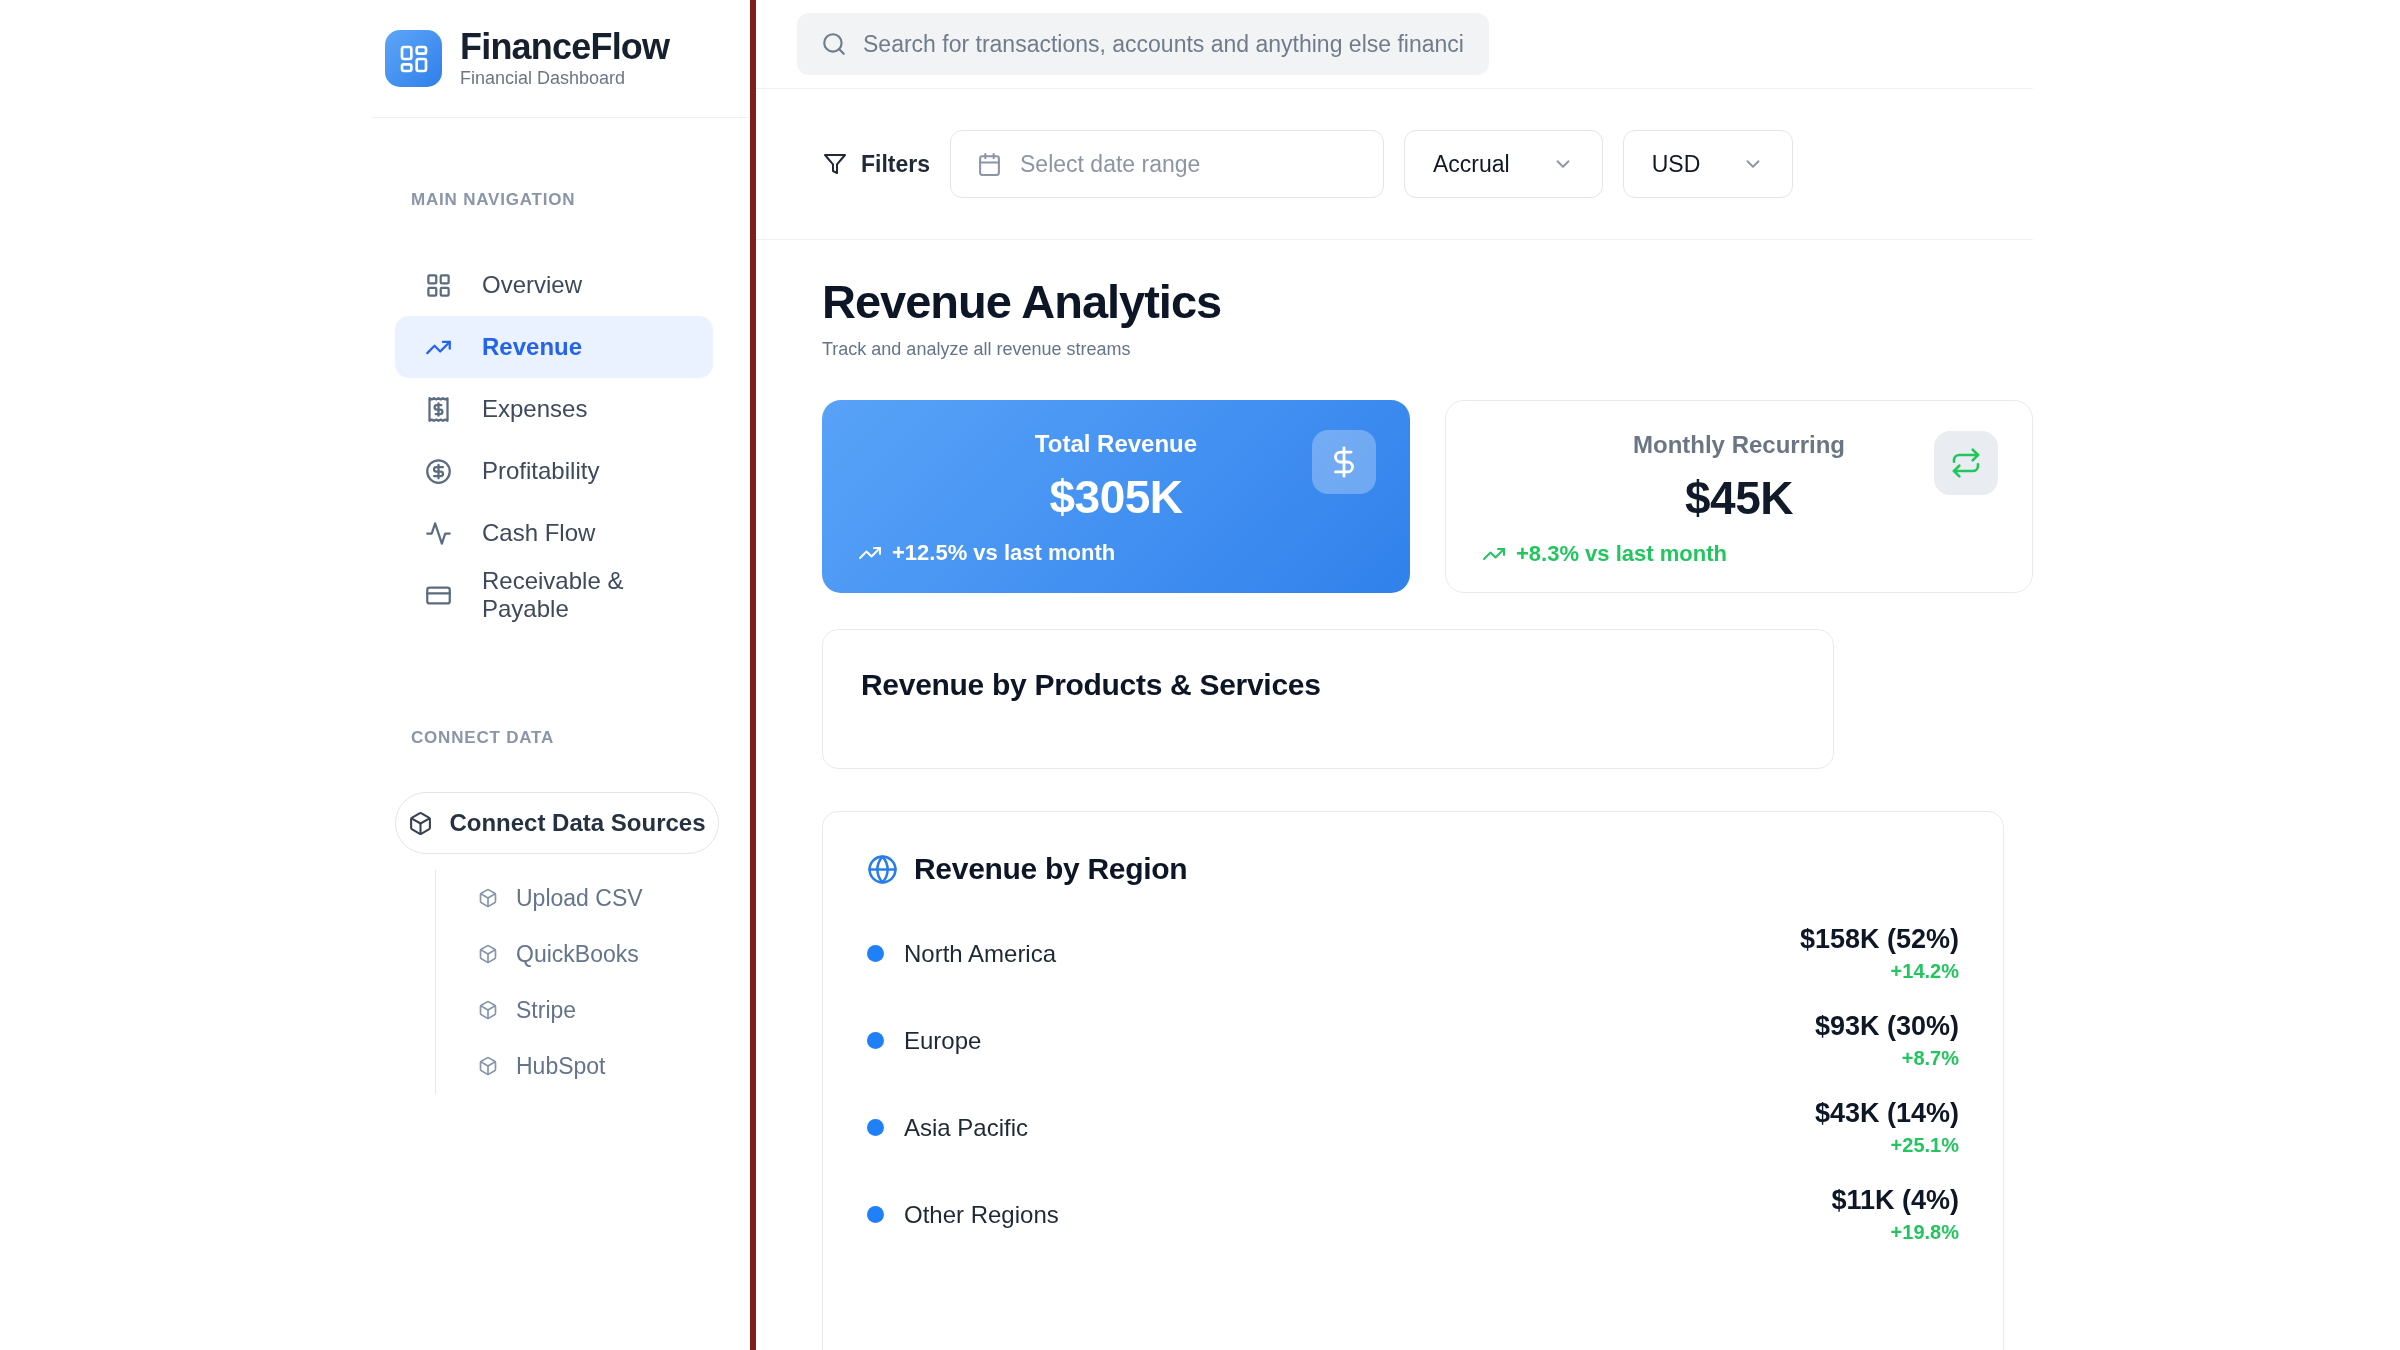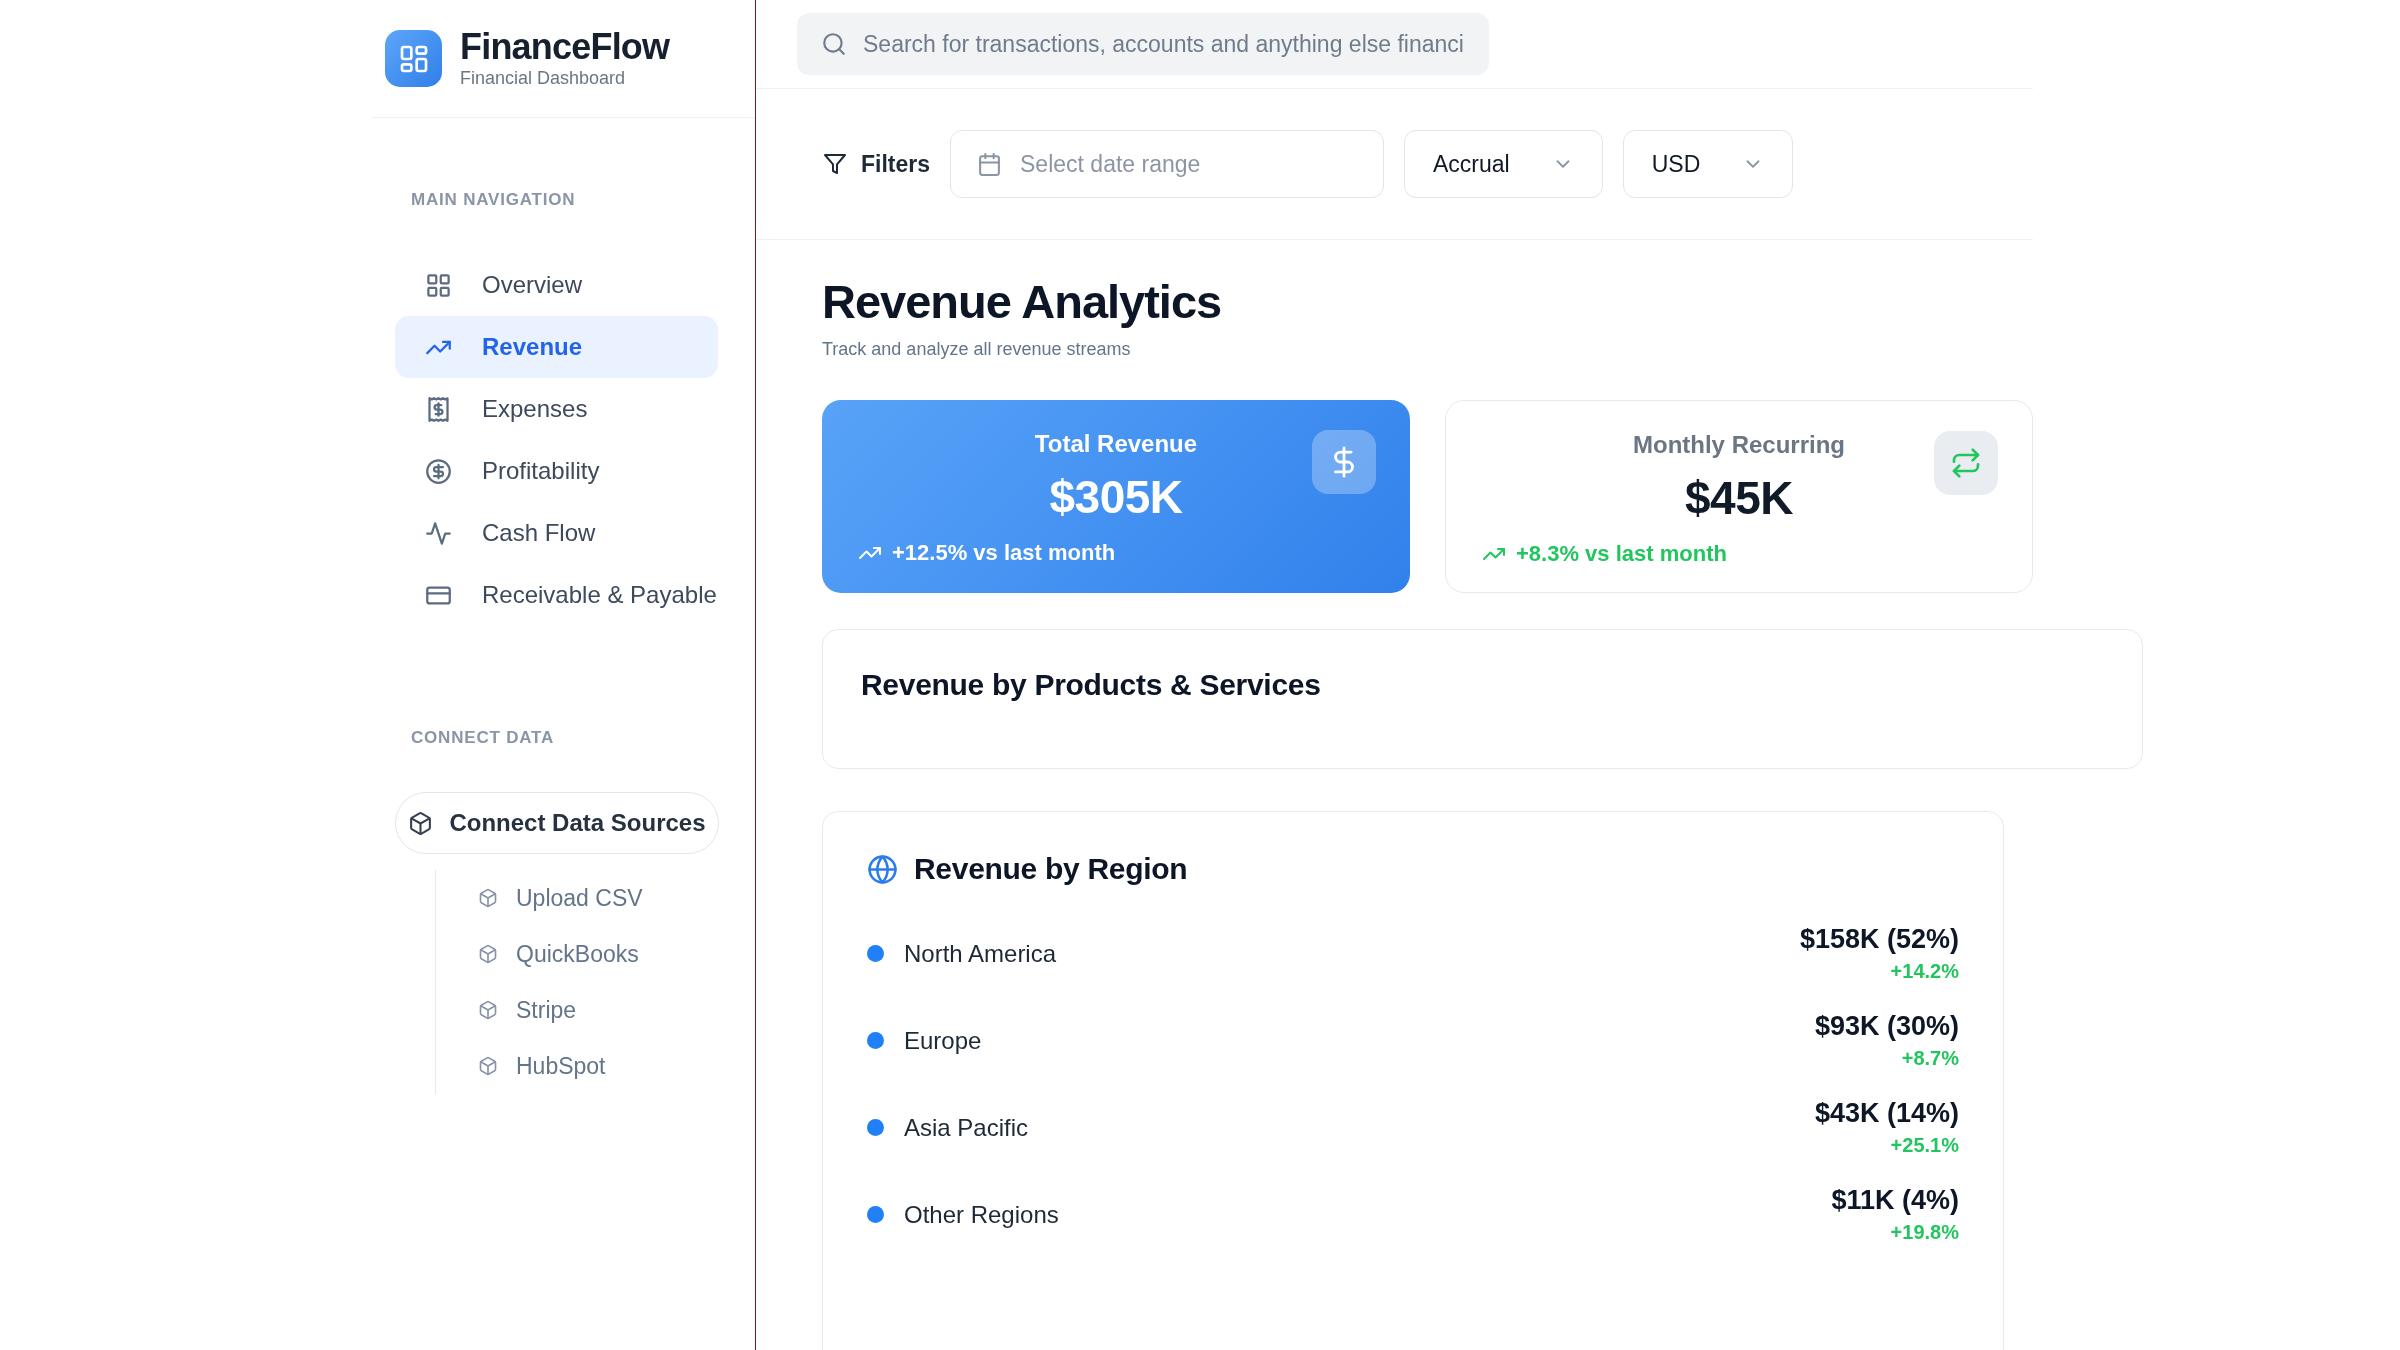--- a/index.html
+++ b/index.html
@@ -3,21 +3,21 @@
 <meta charset="utf-8">
 <style>
   * { margin:0; padding:0; box-sizing:border-box; }
   html,body { width:2400px; height:1350px; overflow:hidden; background:#ffffff;
     font-family:"Liberation Sans","DejaVu Sans",sans-serif; color:#111827; }
   svg { display:block; }
 
   .app { display:flex; height:1350px; padding-left:372px; }
 
   
-  .sidebar { width:384px; flex:none; border-right:1px solid #7f1d1d; display:flex; flex-direction:column; }
+  .sidebar { width:384px; flex:none; border-right:6px solid #7f1d1d; display:flex; flex-direction:column; }
   .sidebar-header { height:118px; flex:none; border-bottom:1px solid #eef0f4; display:flex; align-items:center; gap:18px; padding-left:13px; }
   .logo-badge { width:57px; height:57px; border-radius:15px; flex:none;
     background:linear-gradient(135deg,#5ea6f9 0%,#2f7fe9 100%);
     display:flex; align-items:center; justify-content:center; color:#fff; }
   .brand-name { font-size:36px; font-weight:700; color:#17202e; letter-spacing:-0.8px; line-height:1.05; }
   .brand-tagline { font-size:18px; color:#6b7684; margin-top:3px; }
 
   .sidebar-body { padding:72px 37px 0 23px; }
   .nav-section-label { font-size:17px; font-weight:700; letter-spacing:0.8px; color:#8a95a8; padding-left:16px; }
   .nav-list { margin-top:44px; list-style:none; }
@@ -61,21 +61,21 @@
   .stat-label { font-size:24px; font-weight:600; }
   .stat-card.plain .stat-label { color:#6b7684; }
   .stat-value { font-size:46px; font-weight:800; margin-top:12px; letter-spacing:-0.5px; }
   .stat-card.plain .stat-value { color:#101a29; }
   .stat-delta { margin-top:16px; display:flex; align-items:center; gap:10px; font-size:22px; font-weight:600; }
   .stat-card.plain .stat-delta { color:#22c55e; }
   .stat-badge { position:absolute; top:30px; right:34px; width:64px; height:64px; border-radius:16px; display:flex; align-items:center; justify-content:center; }
   .stat-card.blue .stat-badge { background:rgba(255,255,255,0.28); color:#fff; }
   .stat-card.plain .stat-badge { background:#e9edf1; color:#22c55e; }
 
-  .products-card { margin-top:36px; width:1321px; height:140px; border:1px solid #e7eaee; border-radius:16px; padding:38px; }
+  .products-card { margin-top:36px; width:1012px; height:140px; border:1px solid #e7eaee; border-radius:16px; padding:38px; }
   .card-title { font-size:30px; font-weight:700; color:#0d1626; letter-spacing:-0.3px; }
 
   .region-card { margin-top:42px; width:1182px; height:620px; border:1px solid #e7eaee; border-radius:16px; padding:40px 44px; }
   .region-header { display:flex; align-items:center; gap:16px; }
   .globe { color:#2b7de9; }
   .region-rows { margin-top:24px; }
   .region-row { height:87px; display:flex; align-items:center; justify-content:space-between; }
   .region-left { display:flex; align-items:center; gap:20px; font-size:24px; font-weight:500; color:#1e2936; }
   .dot { width:17px; height:17px; border-radius:50%; background:#1f80f7; flex:none; }
   .region-right { text-align:right; }

